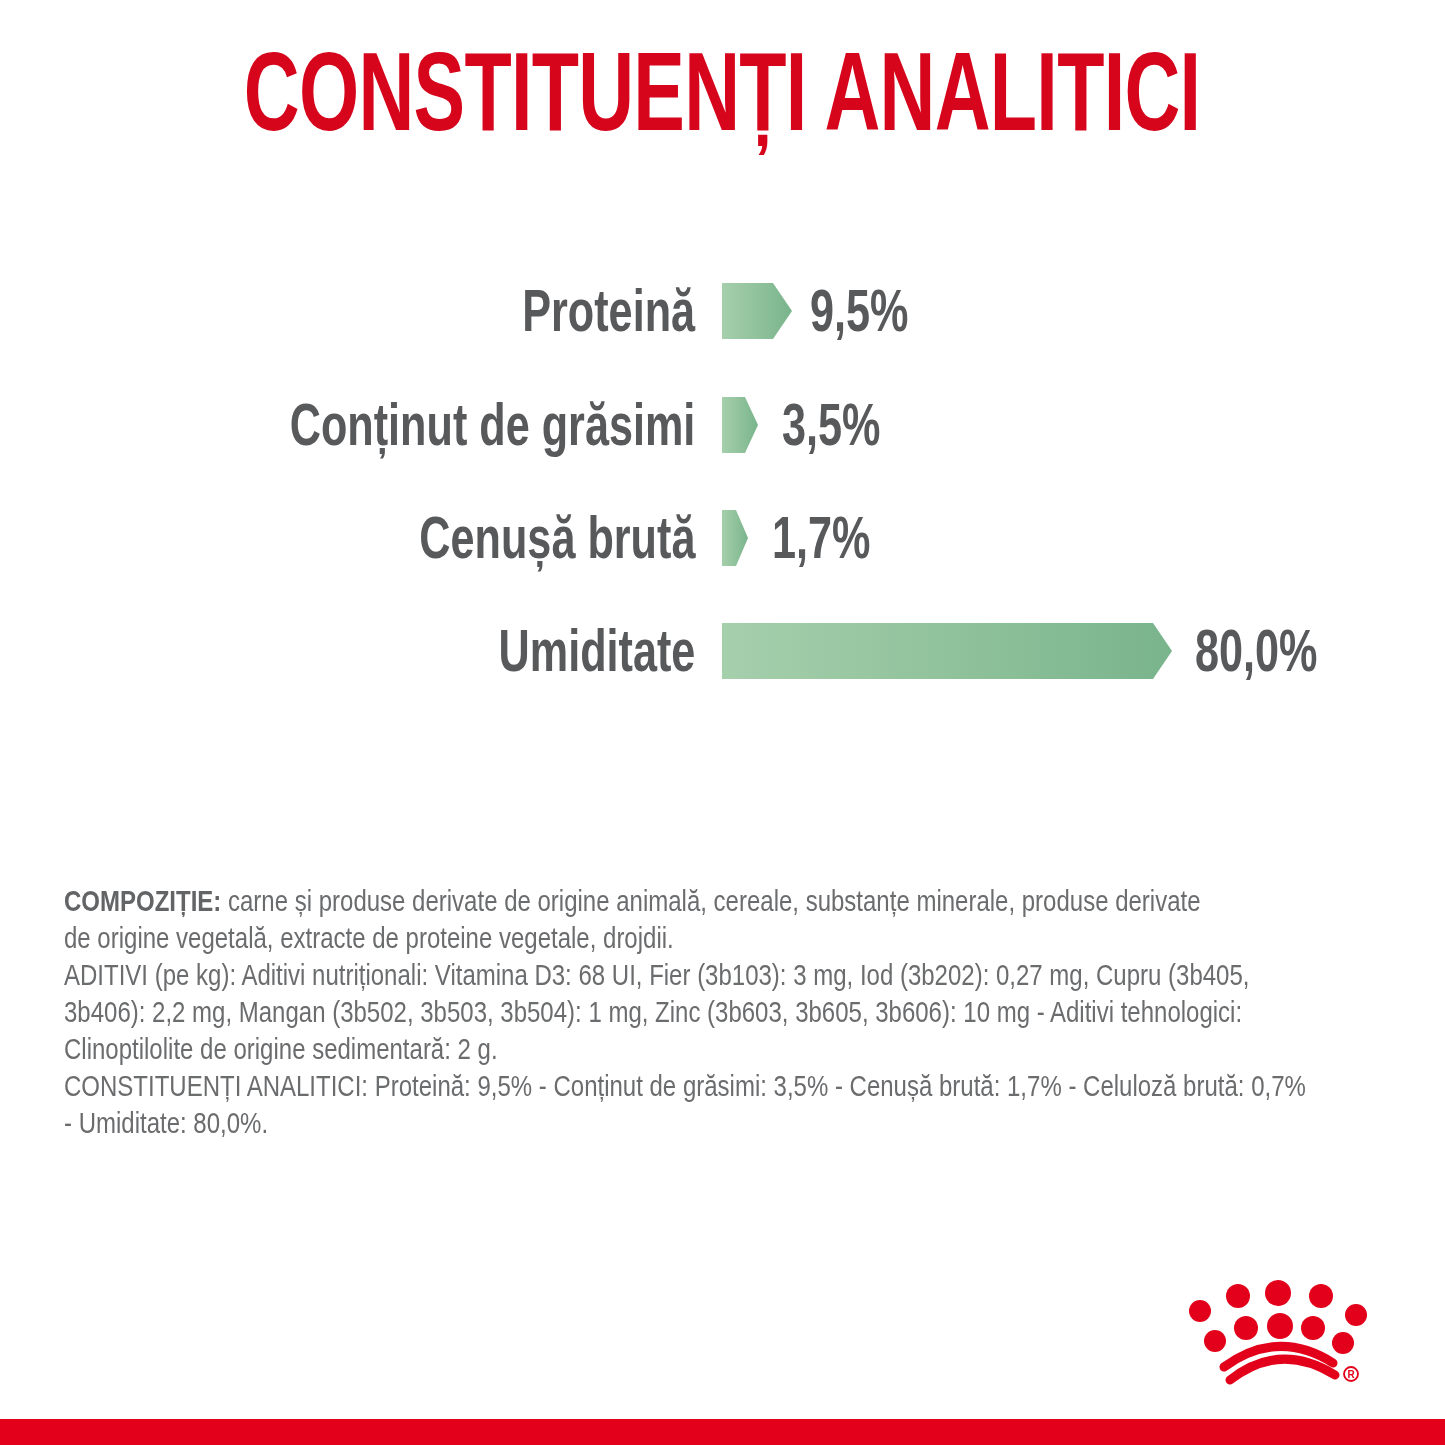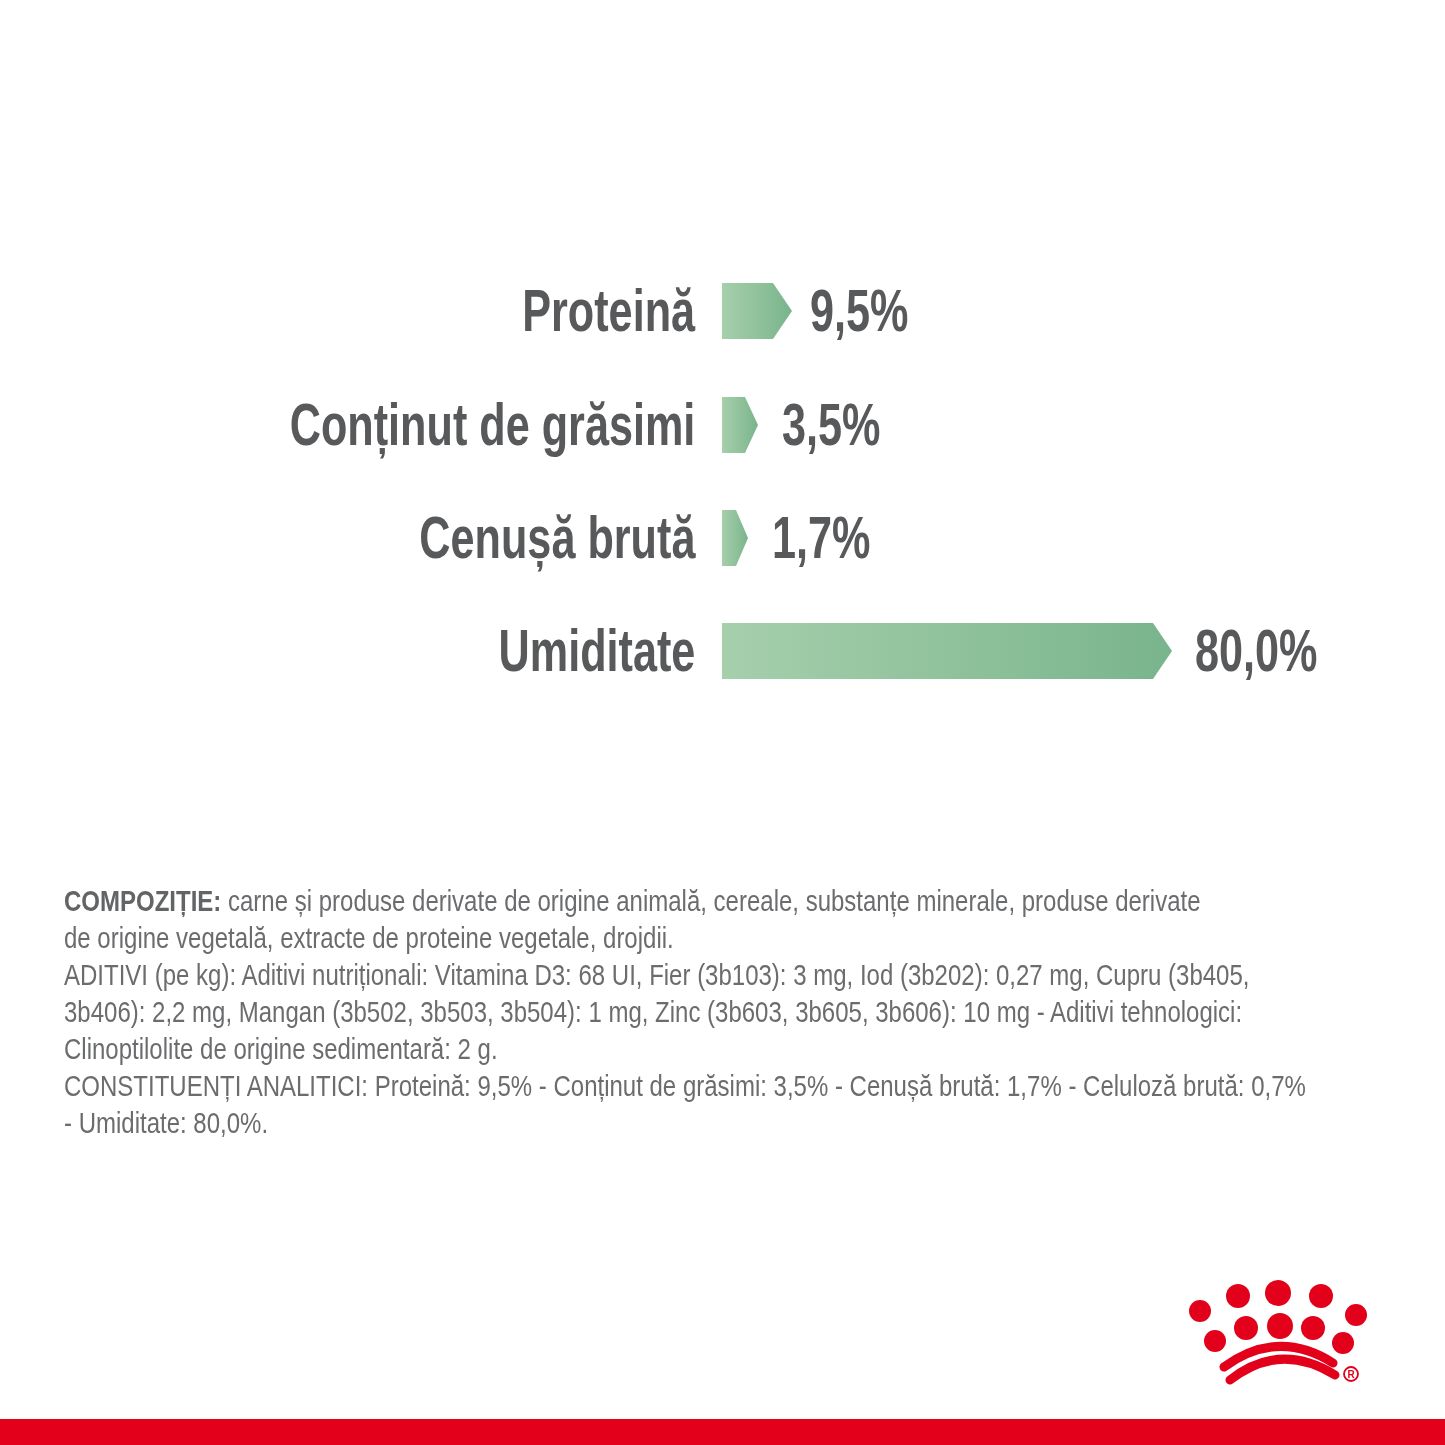--- a/index.html
+++ b/index.html
@@ -64,20 +64,23 @@
   .footer-bar{
     position:absolute;left:0;bottom:0;width:1445px;height:26px;
     background:#e2001a;
   }
 </style>
 </head>
 <body>
 
 <div class="page">
 
+  <div class="title">
+    <span>CONSTITUENȚI ANALITICI</span>
+  </div>
 
   <div>
     <div class="bar-label r1-label">Proteină</div>
     <div class="bar tip19 r1-bar"></div>
     <div class="bar-value r1-value">9,5%</div>
   </div>
 
   <div>
     <div class="bar-label r2-label">Conținut de grăsimi</div>
     <div class="bar tip13 r2-bar"></div>

